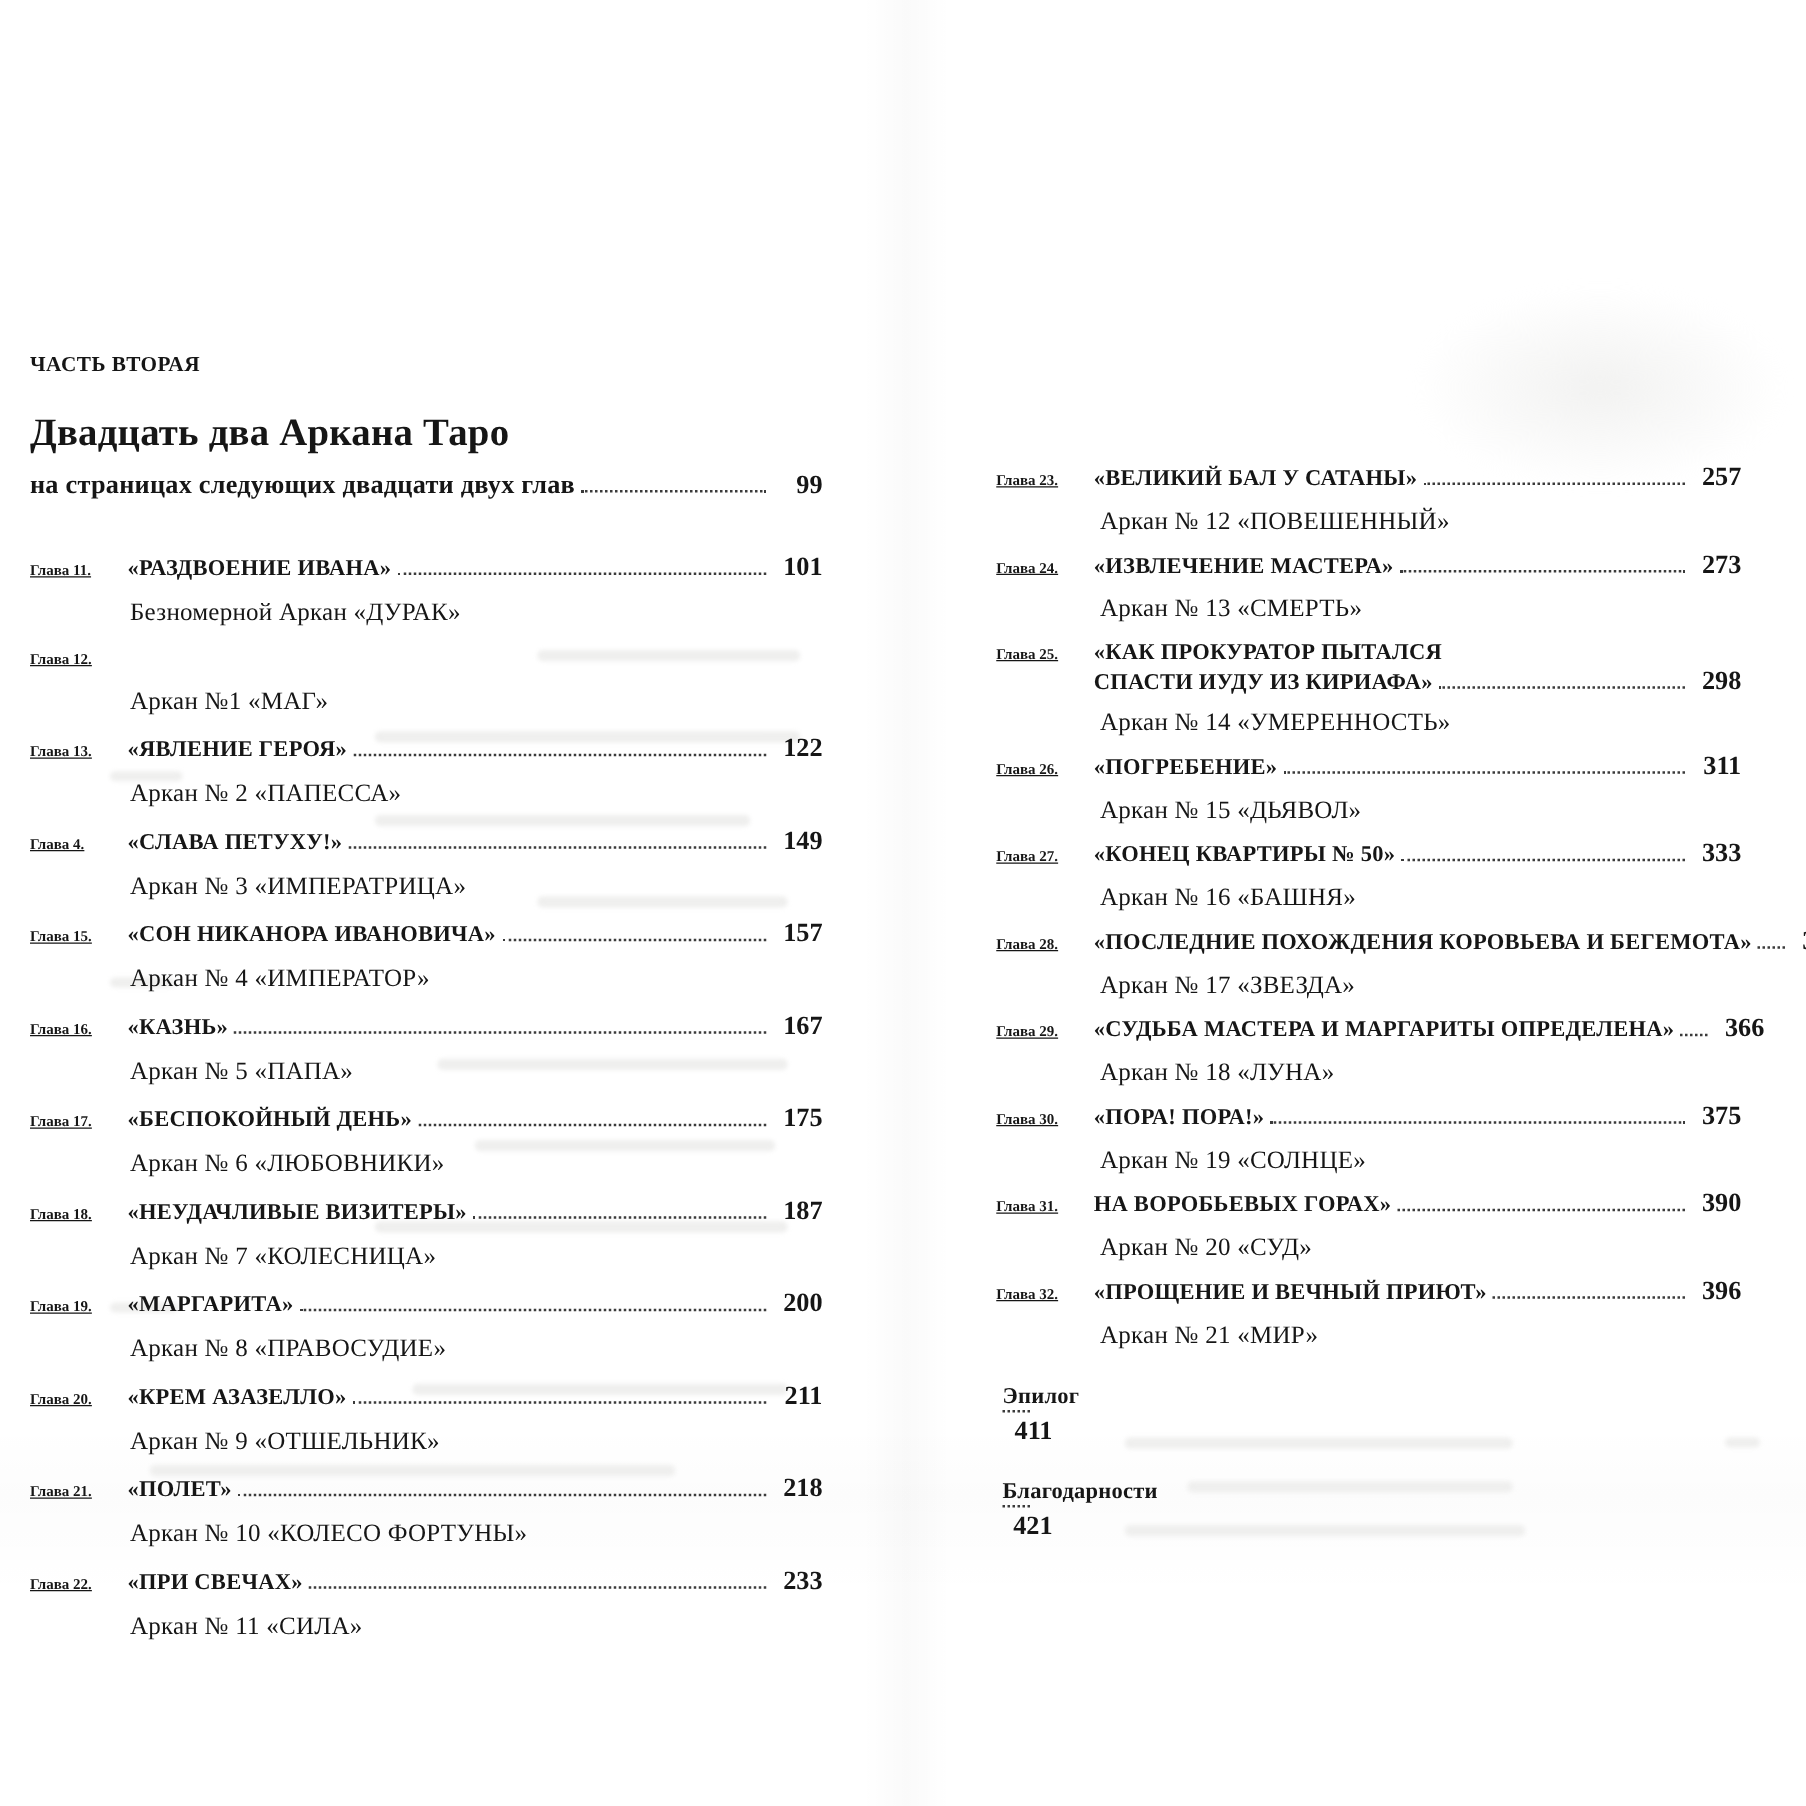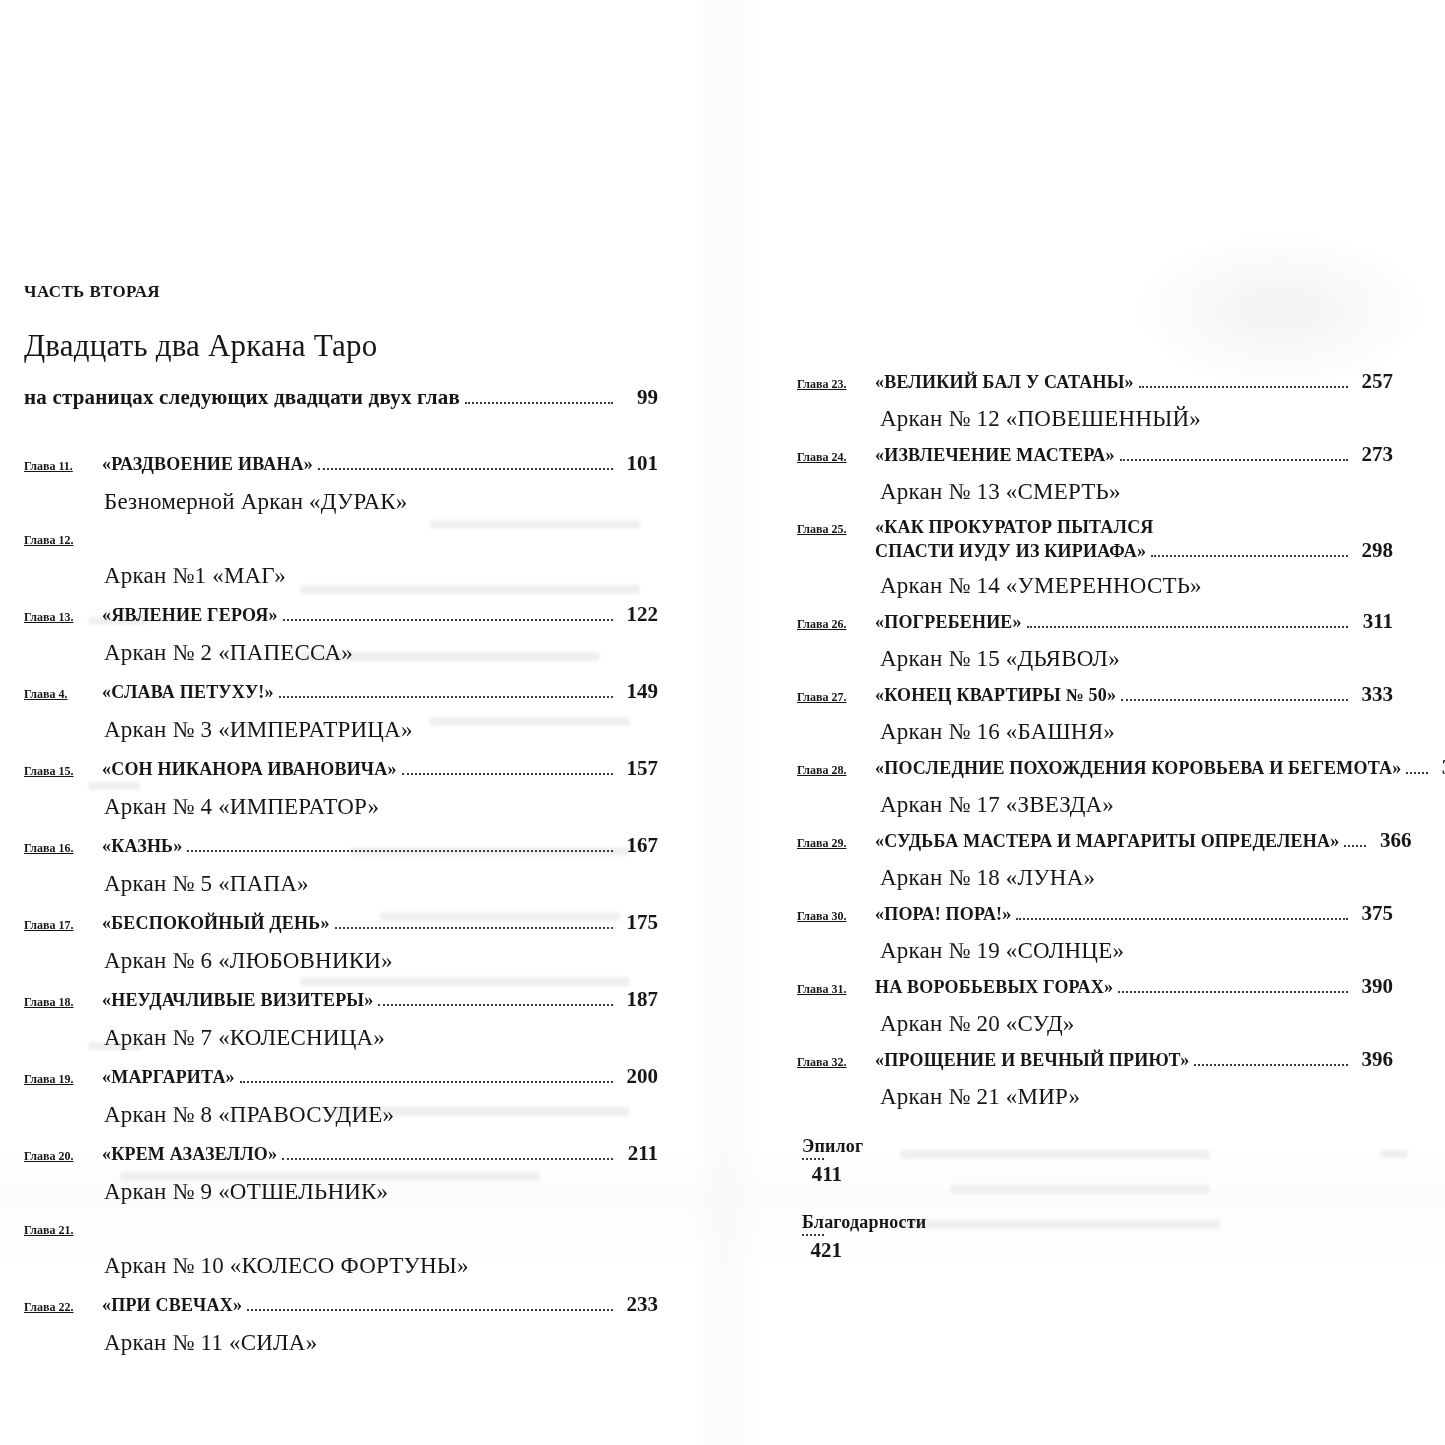--- a/index.html
+++ b/index.html
@@ -23,22 +23,22 @@
 
   
   .part-label {
     font-size: 17px;
     font-weight: 700;
     letter-spacing: 0.4px;
     margin: 0 0 26px 0;
   }
   .section-title {
     font-size: 31px;
-    font-weight: 400;
-    margin: 0 0 21px 0;
+    font-weight: 700;
+    margin: 0 0 11px 0;
     letter-spacing: 0.2px;
   }
   .section-row {
     display: flex;
     align-items: baseline;
     font-size: 21px;
     font-weight: 700;
     margin: 0 0 42px 0;
   }
 
@@ -74,21 +74,21 @@
   .pnum {
     flex: none;
     min-width: 40px;
     text-align: right;
     font-weight: 700;
     font-size: 21px;
   }
 
   .subtitle {
     margin: 11px 0 0 80px;
-    font-size: 23px;
+    font-size: 20px;
     font-weight: 400;
     letter-spacing: 0.2px;
   }
   .page-right .subtitle { margin-top: 10px; margin-left: 83px; }
 
   
   .footer-row {
     display: flex;
     align-items: baseline;
     font-size: 18px;
@@ -278,20 +278,27 @@
               <span class="dots"></span>
               <span class="pnum">211</span>
             </div>
           </div>
         </div>
         <div class="subtitle">Аркан № 9 «ОТШЕЛЬНИК»</div>
       </div>
       <div class="entry">
         <div class="title-row">
           <span class="chapter-label">Глава 21.</span>
+          <div class="tcol">
+            <div class="trow">
+              <span class="ttext">«ПОЛЕТ»</span>
+              <span class="dots"></span>
+              <span class="pnum">218</span>
+            </div>
+          </div>
         </div>
         <div class="subtitle">Аркан № 10 «КОЛЕСО ФОРТУНЫ»</div>
       </div>
       <div class="entry">
         <div class="title-row">
           <span class="chapter-label">Глава 22.</span>
           <div class="tcol">
             <div class="trow">
               <span class="ttext">«ПРИ СВЕЧАХ»</span>
               <span class="dots"></span>

